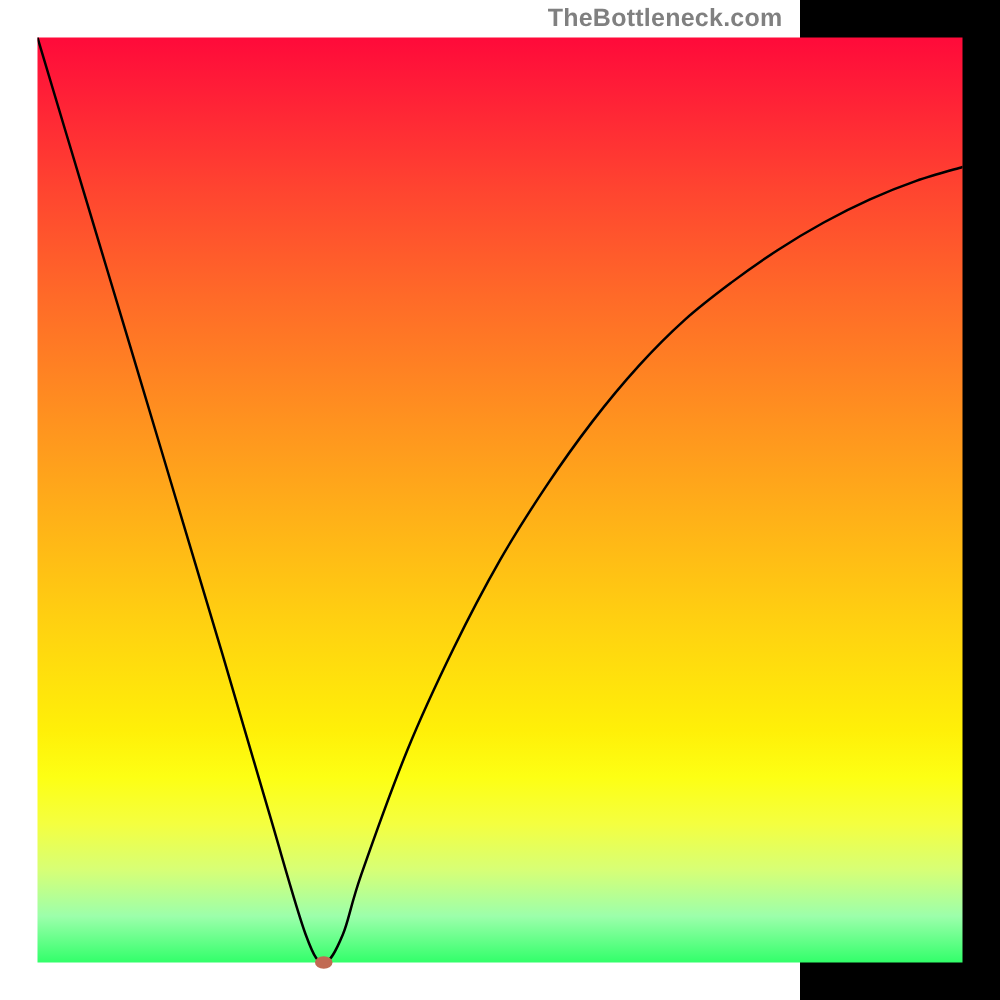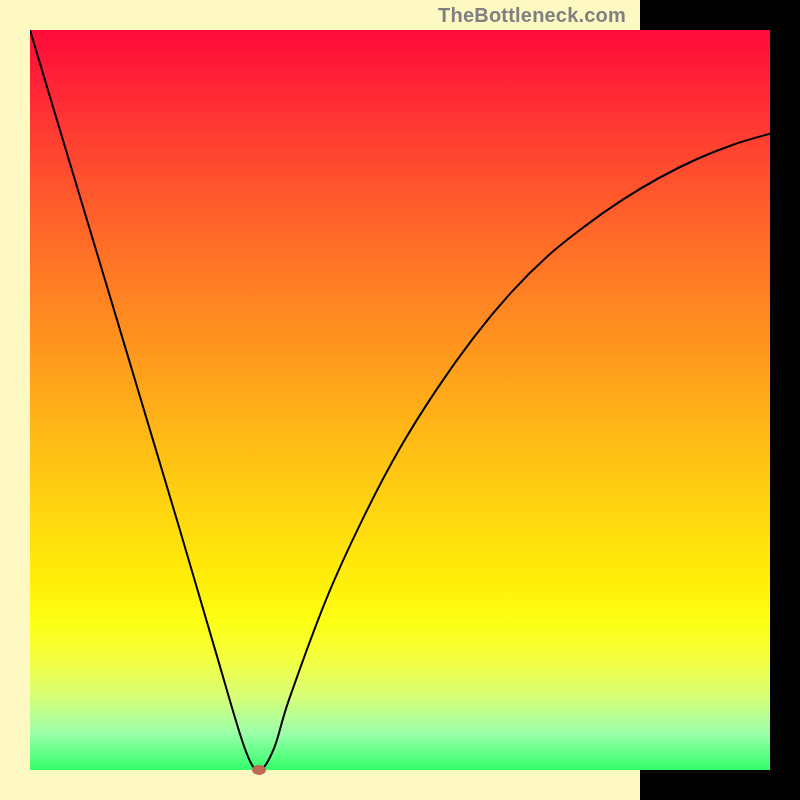--- a/index.html
+++ b/index.html
@@ -3,21 +3,21 @@
 <meta charset="utf-8">
 <style>
   * { margin: 0; padding: 0; box-sizing: border-box; }
   html, body { width: 800px; height: 800px; overflow: hidden; }
   body { position: relative; background: #000; font-family: Arial, Helvetica, sans-serif; }
 
   .frame {
     position: absolute;
     left: 0; top: 0;
     width: 640px; height: 800px;
-    background: #fef9c3;
+    background: #ffffff;
   }
 
   .plot {
     position: absolute;
     left: 30px;
     top: 30px;
     width: 740px;
     height: 740px;
     background: linear-gradient(to bottom,
       #ff0a3a 0%,

